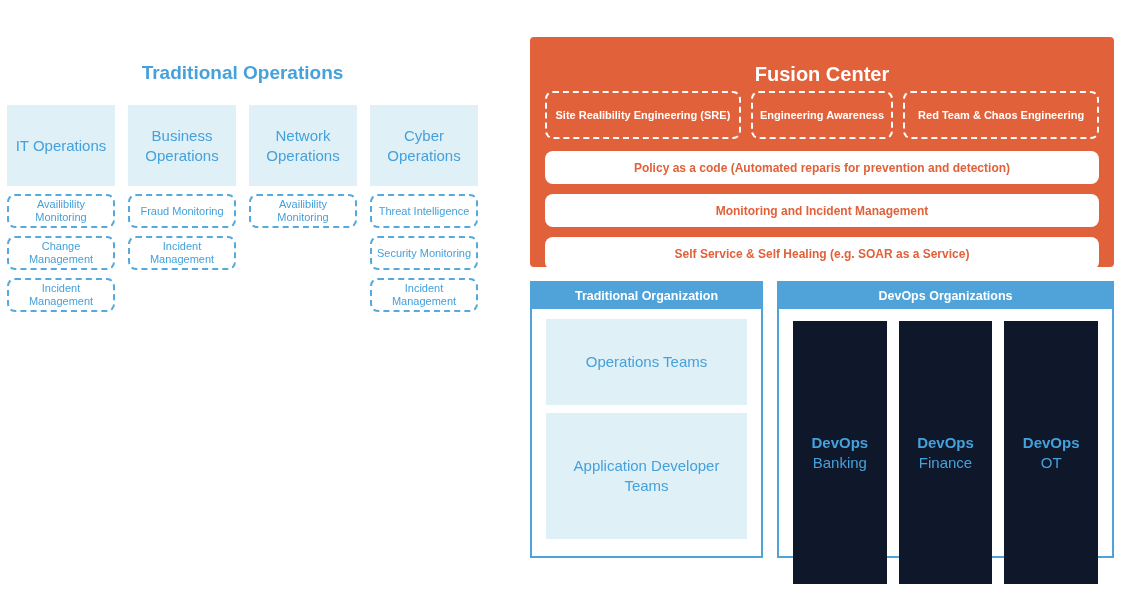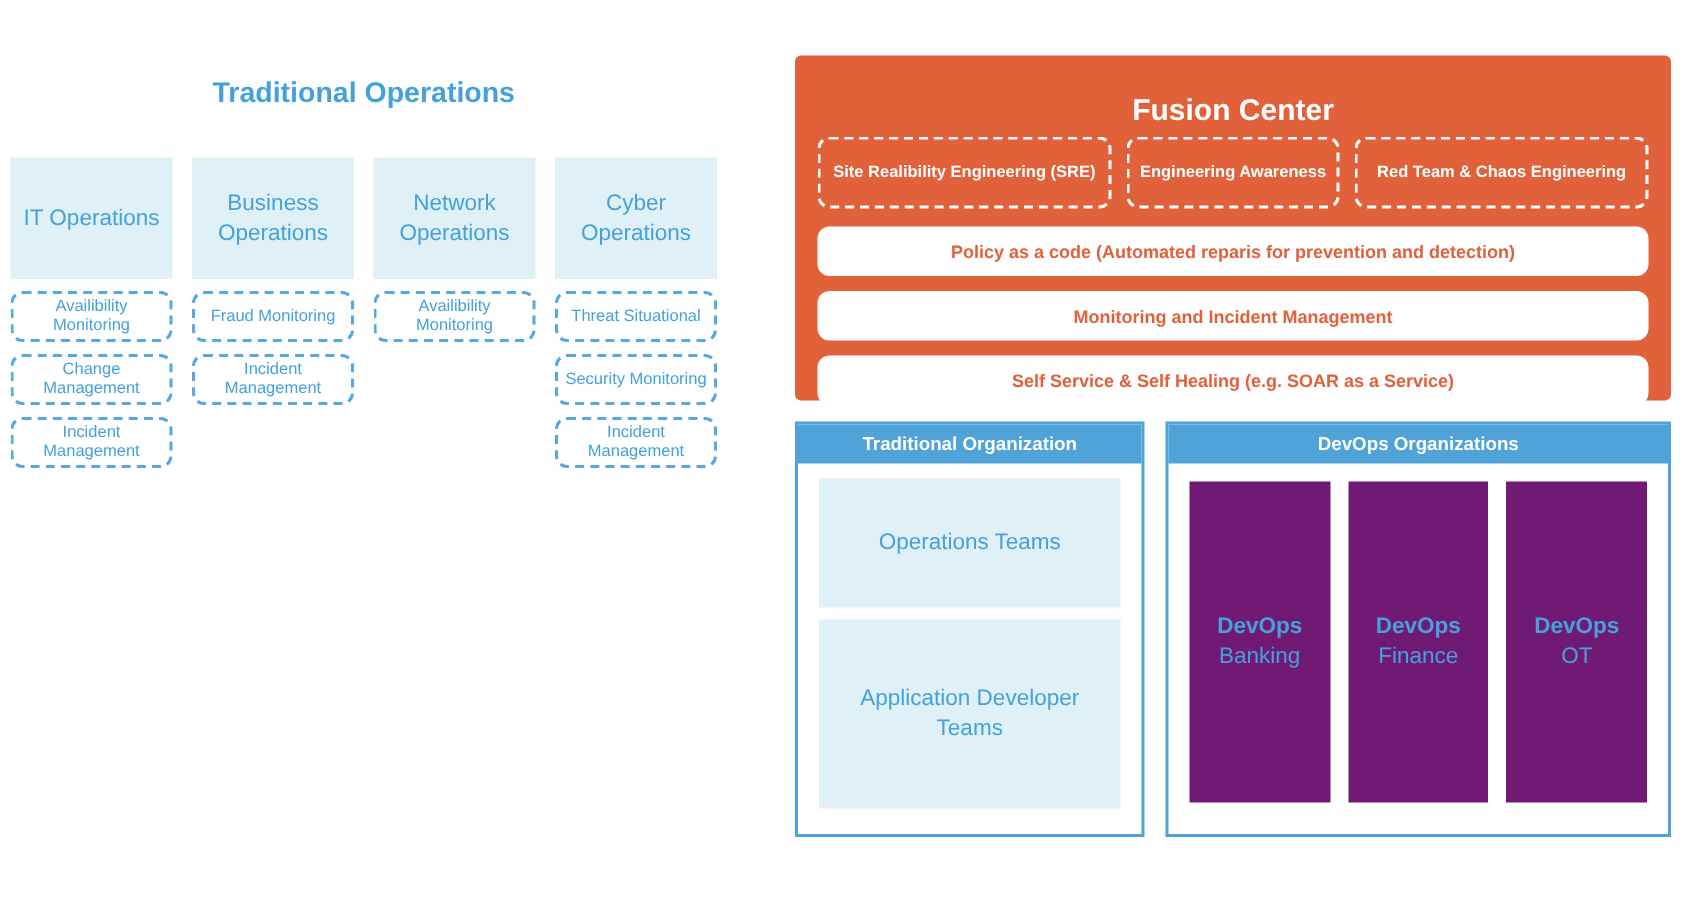--- a/index.html
+++ b/index.html
@@ -6,21 +6,21 @@
   body {
     width: 1135px; height: 600px;
     background: #ffffff;
     font-family: "Liberation Sans", sans-serif;
     position: relative;
     overflow: hidden;
   }
 
   
   .left-title {
-    position: absolute; left: 7px; top: 52px; width: 471px;
+    position: absolute; left: 7px; top: 62px; width: 471px;
     text-align: center;
     color: #45A1DB; font-size: 19px; font-weight: 700;
   }
   .ops-grid {
     position: absolute; left: 7px; top: 105px; width: 471px;
     display: grid; grid-template-columns: repeat(4, 1fr); column-gap: 13px;
   }
   .ops-col { display: flex; flex-direction: column; }
   .ops-head {
     height: 81px; background: #E0F0F7;
@@ -80,21 +80,21 @@
   .org-body-trad { padding: 10px 14px 0 14px; }
   .team-box {
     background: #E0F0F7; color: #45A1DB; font-size: 15px; line-height: 20px;
     display: flex; align-items: center; justify-content: center;
     text-align: center; padding: 0 20px; box-sizing: border-box;
   }
   .team-a { height: 86px; margin-bottom: 8px; }
   .team-b { height: 126px; }
   .org-body-devops { padding: 12px 14px 0 14px; display: flex; gap: 12px; }
   .devops-col {
-    flex: 1; height: 214px; background: #701a75;
+    flex: 1; height: 263px; background: #0f172a;
     display: flex; flex-direction: column; align-items: center; justify-content: center;
     text-align: center; color: #45A1DB; font-size: 15px; line-height: 20px;
   }
   .devops-name { font-weight: 700; }
 </style>
 </head>
 <body>
 
 <div class="left-title">Traditional Operations</div>
 
@@ -113,21 +113,21 @@
     <div class="ops-item">Incident Management</div>
   </div>
 
   <div class="ops-col">
     <div class="ops-head">Network Operations</div>
     <div class="ops-item">Availibility Monitoring</div>
   </div>
 
   <div class="ops-col">
     <div class="ops-head">Cyber Operations</div>
-    <div class="ops-item">Threat Situational</div>
+    <div class="ops-item">Threat Intelligence</div>
     <div class="ops-item">Security Monitoring</div>
     <div class="ops-item">Incident Management</div>
   </div>
 </div>
 
 <div class="fusion">
   <div class="fusion-title">Fusion Center</div>
 
   <div class="fusion-caps">
     <div class="cap cap-0">Site Realibility Engineering (SRE)</div>

